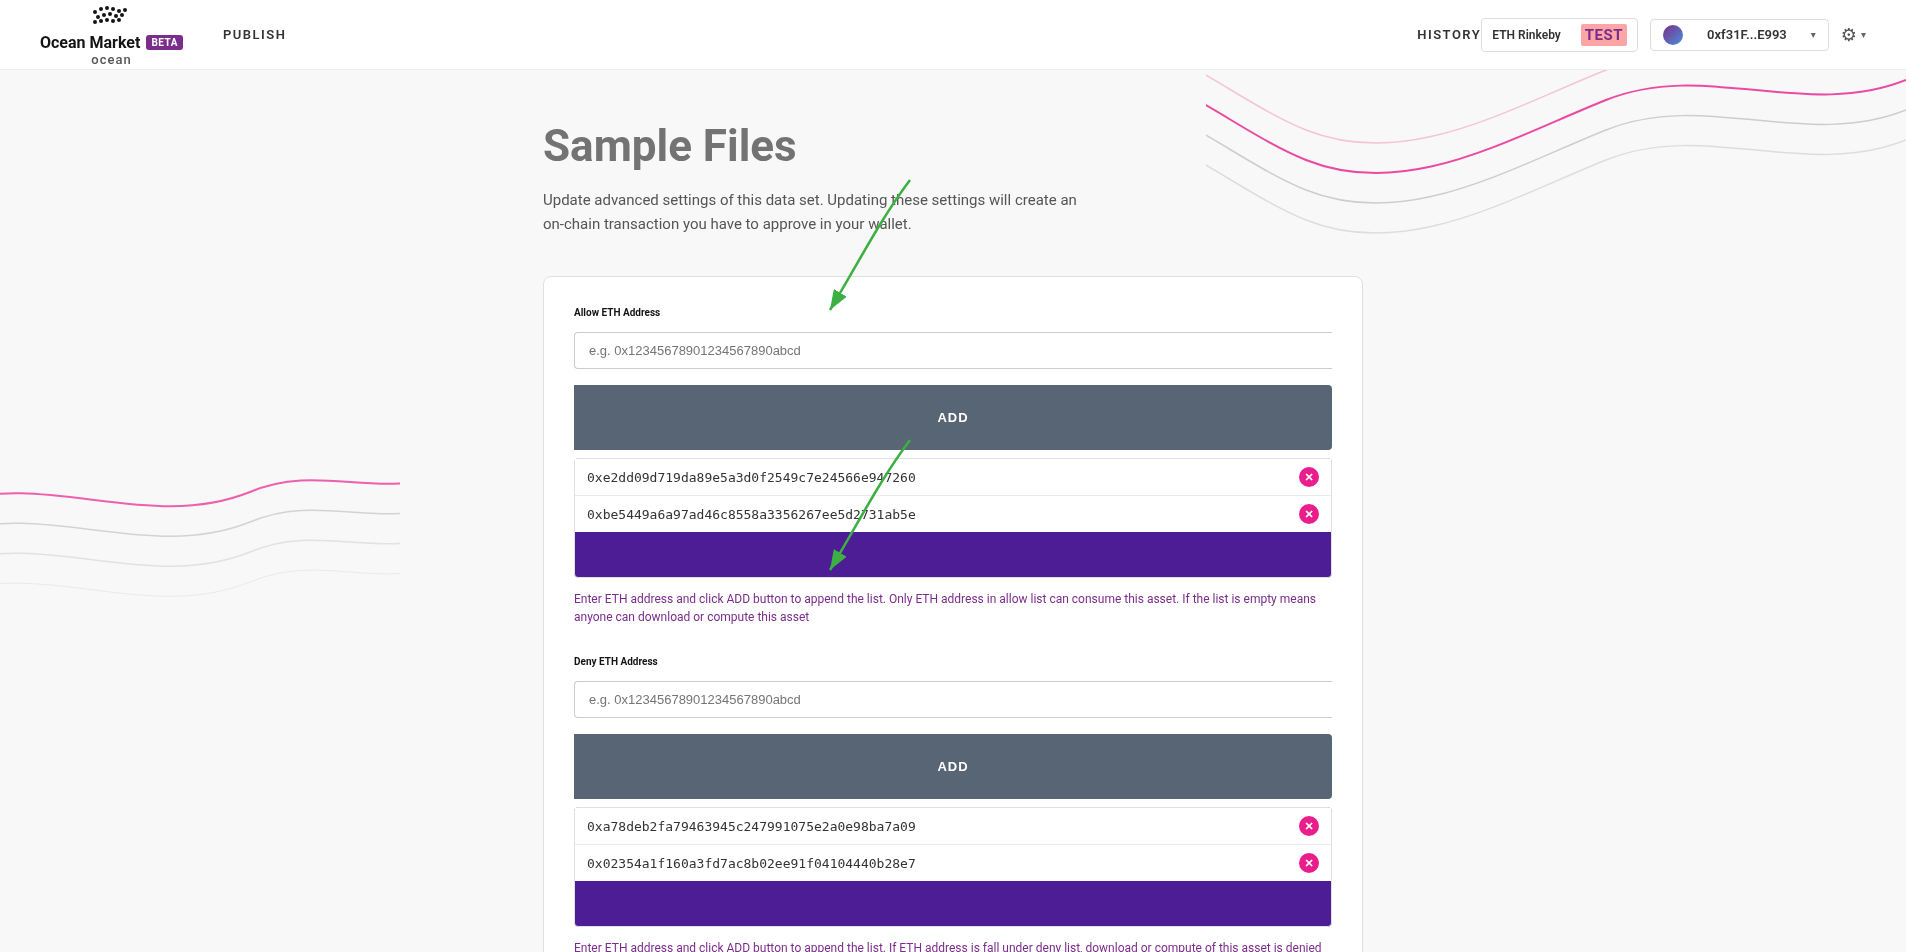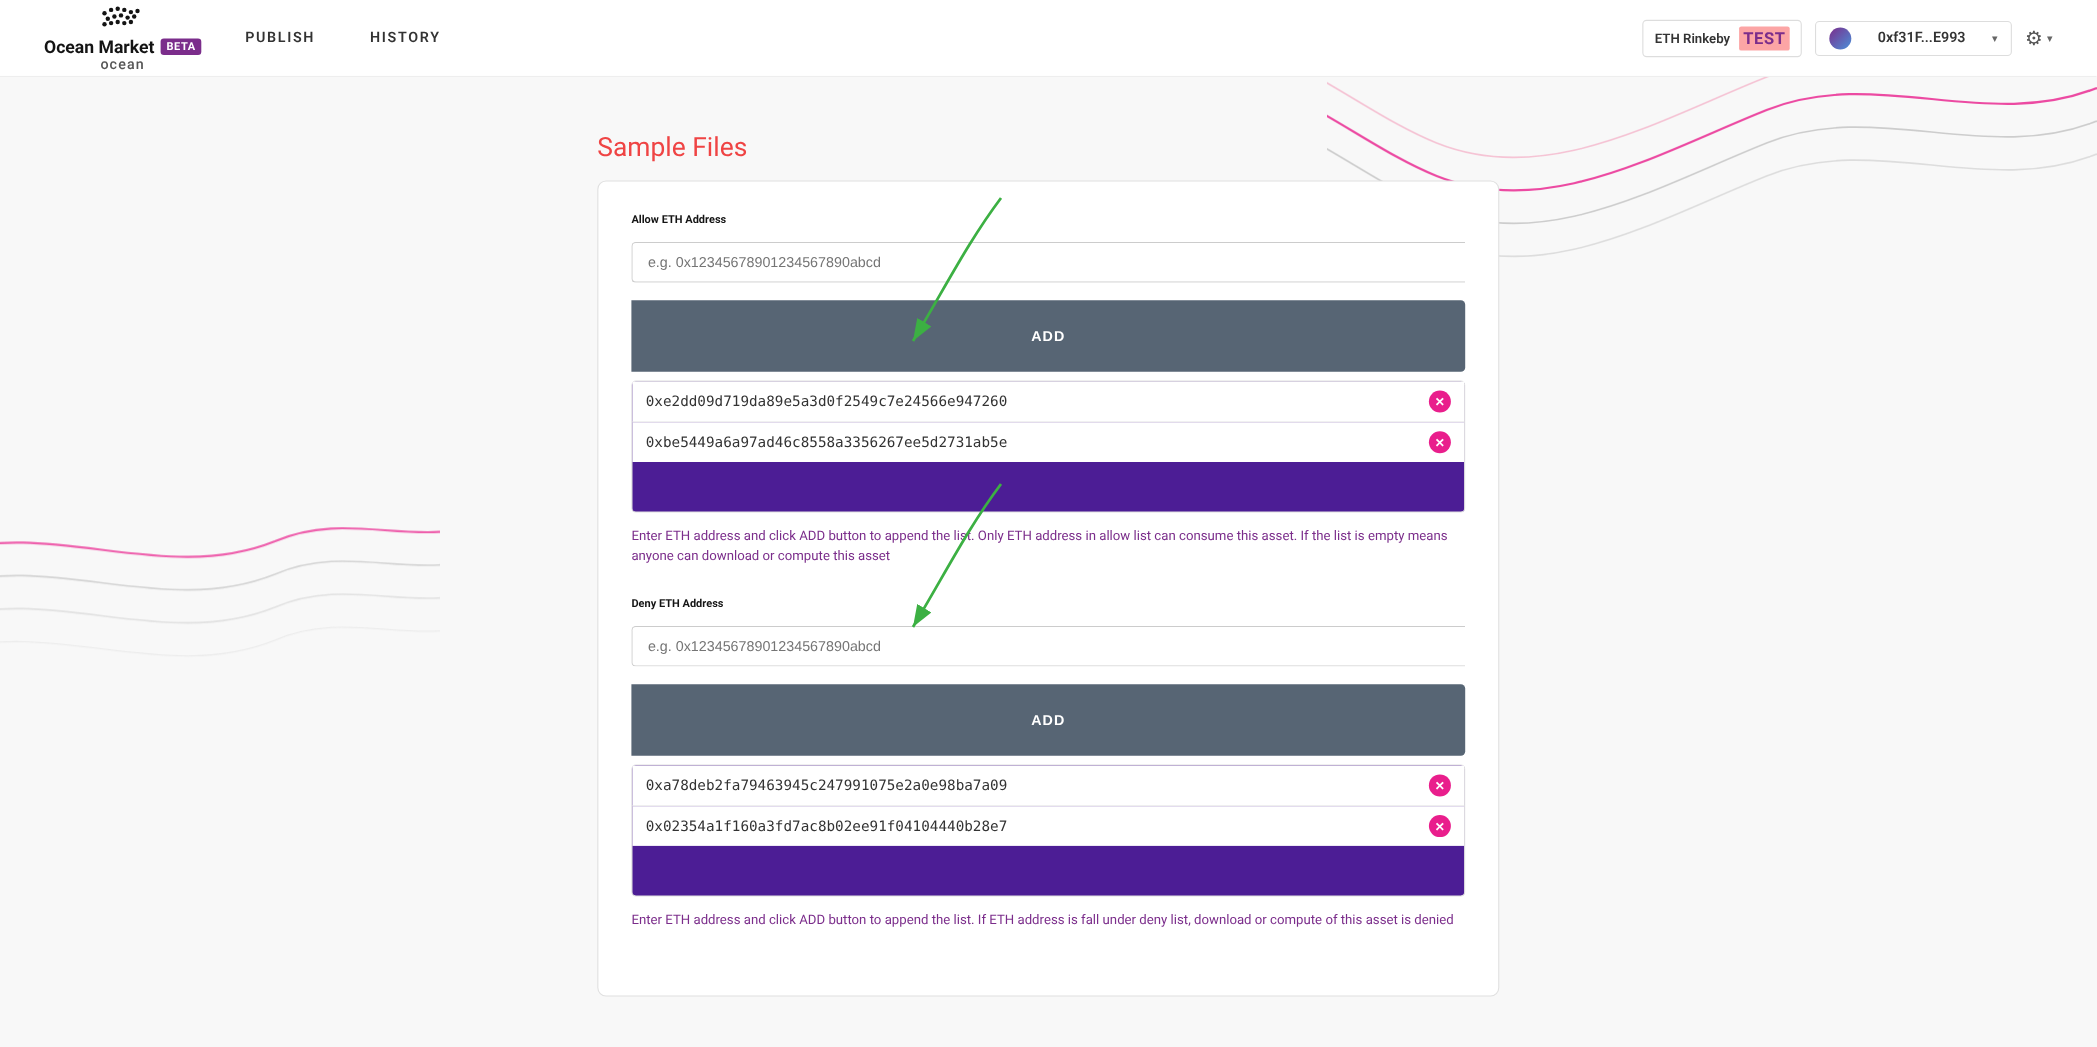--- a/index.html
+++ b/index.html
@@ -83,21 +83,21 @@
       padding: 2px 5px;
       border-radius: 3px;
       letter-spacing: 0.5px;
     }
 
     nav {
       display: flex;
       align-items: center;
       gap: 50px;
       flex: 1;
-      justify-content: flex-start;
+      justify-content: space-between;
     }
 
     .nav-link {
       font-size: 13px;
       font-weight: 600;
       letter-spacing: 1.5px;
       color: #333;
       text-decoration: none;
       text-transform: uppercase;
       cursor: pointer;
@@ -105,21 +105,21 @@
 
     .nav-right {
       display: flex;
       align-items: center;
       gap: 12px;
     }
 
     .network-badge {
       display: flex;
       align-items: center;
-      gap: 8px;
+      gap: 20px;
       border: 1px solid #ddd;
       border-radius: 4px;
       padding: 5px 10px;
       font-size: 12px;
     }
 
     .network-name {
       font-weight: 600;
       color: #333;
     }
@@ -178,23 +178,23 @@
     
     main {
       position: relative;
       z-index: 5;
       max-width: 900px;
       margin: 0 auto;
       padding: 50px 40px 80px;
     }
 
     .page-title {
-      font-size: 24px;
-      font-weight: 400;
-      color: #ef4444;
+      font-size: 44px;
+      font-weight: 700;
+      color: #737373;
       margin-bottom: 16px;
     }
 
     .page-description {
       font-size: 15px;
       color: #555;
       line-height: 1.6;
       max-width: 600px;
       margin-bottom: 40px;
     }
@@ -377,20 +377,24 @@
     </div>
     <div class="settings-area">
       <span class="settings-icon">⚙</span>
       <span class="chevron-down">▾</span>
     </div>
   </div>
 </header>
 
 <main>
   <h1 class="page-title">Sample Files</h1>
+  <p class="page-description">
+    <span>Update advanced settings of this data set. Updating these settings will create an</span><br>
+    <span>on-chain transaction you have to approve in your wallet.</span>
+  </p>
 
   <div class="card">
 
     <div class="section-divider">
       <div class="section-title">Allow ETH Address</div>
 
       <div class="input-row">
         <input class="eth-input" type="text" placeholder="e.g. 0x12345678901234567890abcd" style="">
         <button class="add-btn">ADD</button>
       </div>

